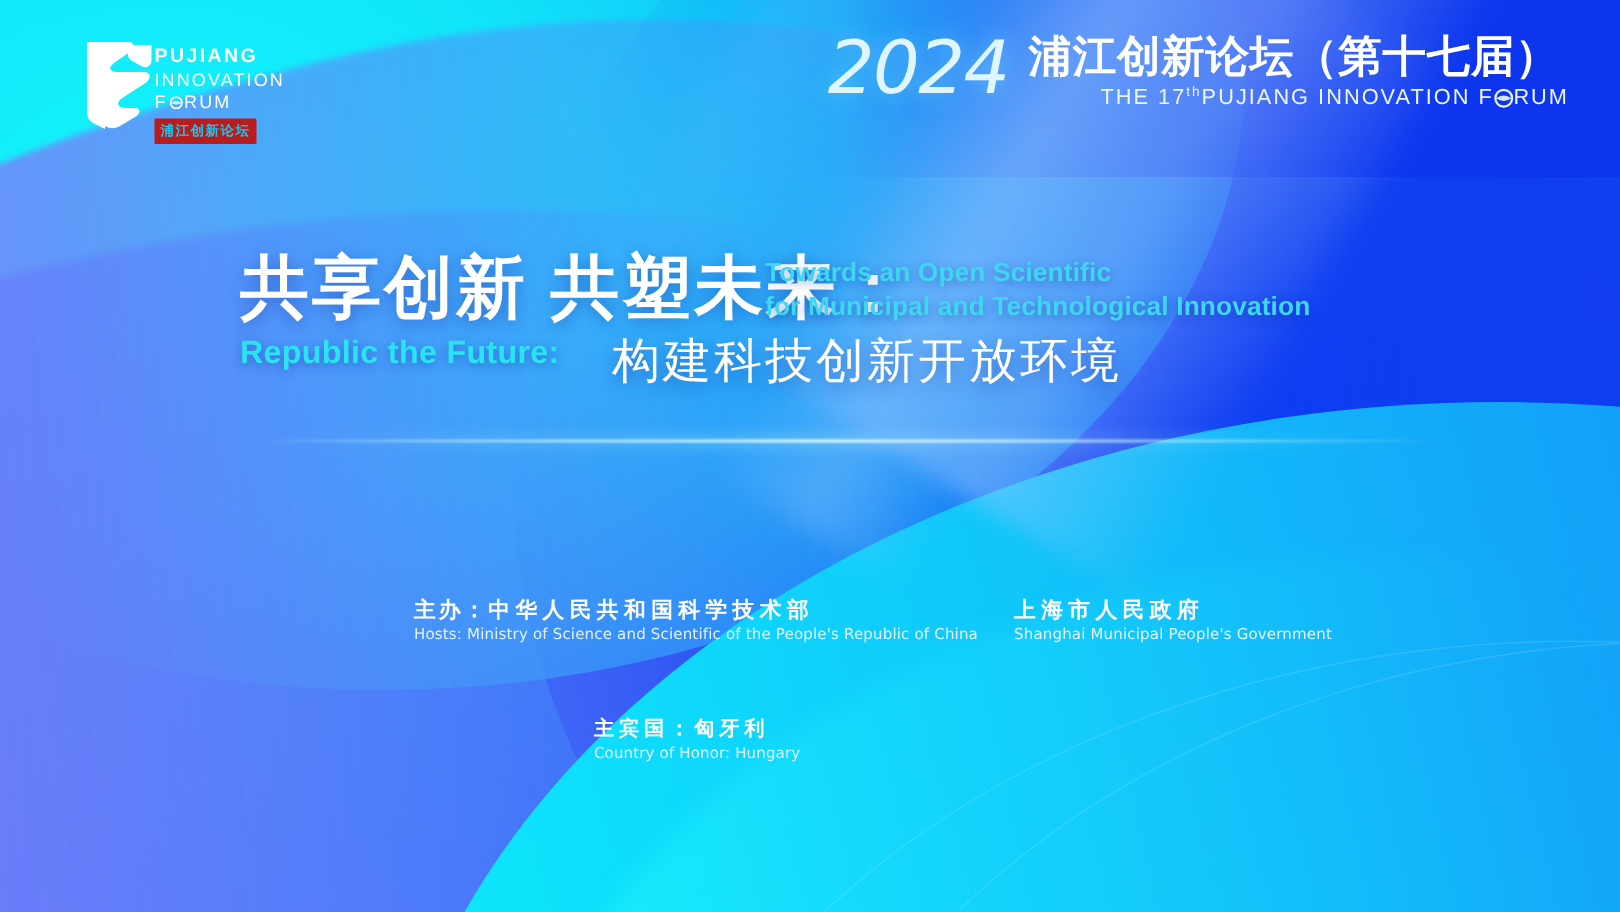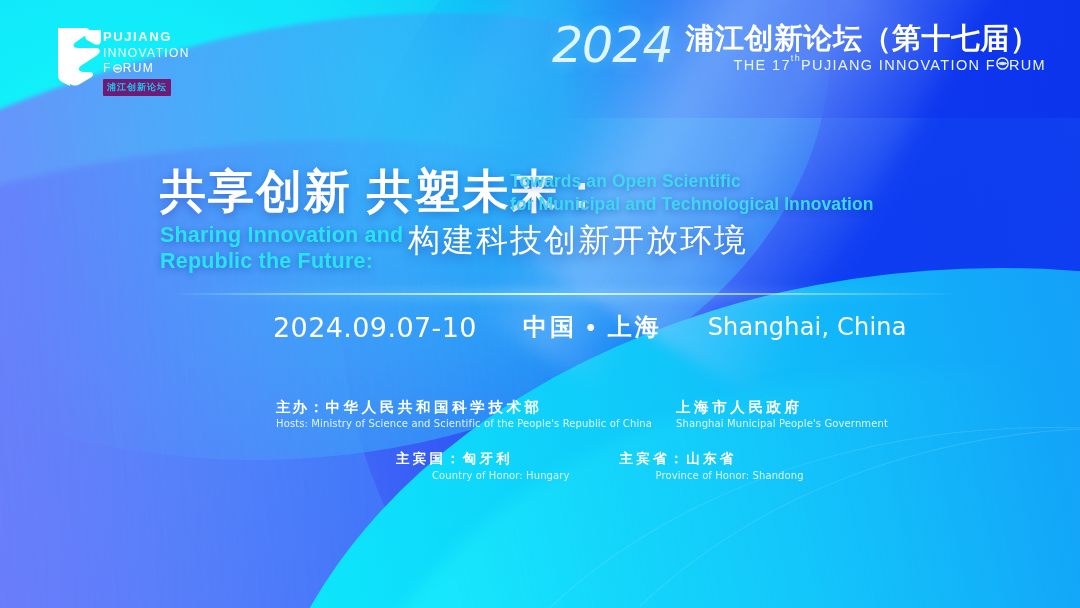--- a/index.html
+++ b/index.html
@@ -164,21 +164,21 @@
   .logo-txt{ padding-top:3px; }
   .logo-l1,.logo-l2,.logo-l3{
     color:#ffffff; font-weight:700; letter-spacing:1.6px;
     line-height:1.28; white-space:nowrap;
   }
   .logo-l1{ font-size:13px; }
   .logo-l2{ font-size:12px; font-weight:400; letter-spacing:1.4px; }
   .logo-l3{ font-size:12px; font-weight:400; letter-spacing:1.4px;
             display:flex; align-items:center; gap:1px;}
   .logo-cn{
-    margin-top:3px; background:#701a75; color:#17c8ef;
+    margin-top:3px; background:#b91c1c; color:#17c8ef;
     font-size:9px; font-weight:700; letter-spacing:1px;
     padding:2px 4px 2px 4px; display:inline-block; border-radius:1px;
     white-space:nowrap;
   }
 
   
   .tr{
     position:absolute; right:34px; top:22px; z-index:8;
     display:flex; align-items:flex-start; gap:13px;
   }
@@ -191,21 +191,21 @@
   }
   .tr-right{ padding-top:1px; }
   .tr-cn{
     font-size:29px; font-weight:700; color:#ffffff;
     letter-spacing:.5px; line-height:1.06; white-space:nowrap;
   }
   .tr-en{
     margin-top:3px;
     font-size:14.5px; font-weight:400; color:#eaf6ff;
     letter-spacing:1.35px; white-space:nowrap;
-    display:flex; align-items:flex-start;margin-left:48px;
+    display:flex; align-items:center;margin-left:48px;
   }
   .sup{ font-size:9px; vertical-align:super; position:relative; top:-4px; }
 
   
   .headline{ position:absolute; left:0; top:0; width:1080px; height:608px; z-index:7; }
 
   .cn1{
     position:absolute; left:160px; top:168px;
     font-size:46px; font-weight:900; color:#ffffff;
     letter-spacing:2px; line-height:1;
@@ -273,32 +273,31 @@
     letter-spacing:3.6px; white-space:nowrap; line-height:1.25;
   }
   .host-cn .lbl{ letter-spacing:2px; }
   .host-en{
     font-size:10px; font-weight:400; color:#e2f3ff;
     letter-spacing:.12px; white-space:nowrap; margin-top:2px;
     font-family:"DejaVu Sans", sans-serif;
   }
 
   .guests{
-    position:absolute; left:396px; top:450px; z-index:7;
+    position:absolute; left:396px; top:477px; z-index:7;
     display:flex; gap:50px; align-items:flex-start;
   }
   .g-cn{
     font-size:13.5px; font-weight:700; color:#ffffff;
     letter-spacing:3.2px; white-space:nowrap;
   }
   .g-en{
     font-size:10px; font-weight:400; color:#def1ff;
     letter-spacing:.1px; white-space:nowrap; margin-top:2px;
     font-family:"DejaVu Sans", sans-serif;
-    margin-left:36px;
   }
 </style>
 </head>
 <body>
 
 <div id="poster">
 
   <div class="bg-base"></div>
   <div class="bg-blue-right"></div>
   <div class="bg-cyan-tl"></div>
@@ -349,56 +348,46 @@
           <path d="M1,5 Q5,2.3 9,5 Q5,7.7 1,5" fill="#eaf6ff" opacity=".9"></path>
         </svg>
         <span>RUM</span>
       </div>
     </div>
   </div>
 
   <div class="headline">
     <div class="cn1">共享创新 共塑未来：</div>
     <div class="en-left">
-      <div>Sharing Innovation and</div>
       <div>Republic the Future:</div>
     </div>
     <div class="en-right">
       <div>Towards an Open Scientific</div>
       <div>for Municipal and Technological Innovation</div>
     </div>
     <div class="cn2">构建科技创新开放环境</div>
   </div>
 
   <div class="sep-glow"></div>
   <div class="sep"></div>
 
-  <div class="daterow">
-    <div class="d-date">2024.09.07-10</div>
-    <div class="d-cn">中国 • 上海</div>
-    <div class="d-en">Shanghai, China</div>
-  </div>
 
   <div class="hosts">
     <div class="host-col">
       <div class="host-cn">
         <span class="lbl">主办：</span><span>中华人民共和国科学技术部</span>
       </div>
       <div class="host-en">Hosts: Ministry of Science and Scientific of the People's Republic of China</div>
     </div>
     <div class="host-col">
       <div class="host-cn">上海市人民政府</div>
       <div class="host-en">Shanghai Municipal People's Government</div>
     </div>
   </div>
 
   <div class="guests">
     <div>
       <div class="g-cn">主宾国：匈牙利</div>
       <div class="g-en">Country of Honor: Hungary</div>
     </div>
-    <div>
-      <div class="g-cn">主宾省：山东省</div>
-      <div class="g-en">Province of Honor: Shandong</div>
-    </div>
   </div>
 
 </div>
 
 </body></html>

